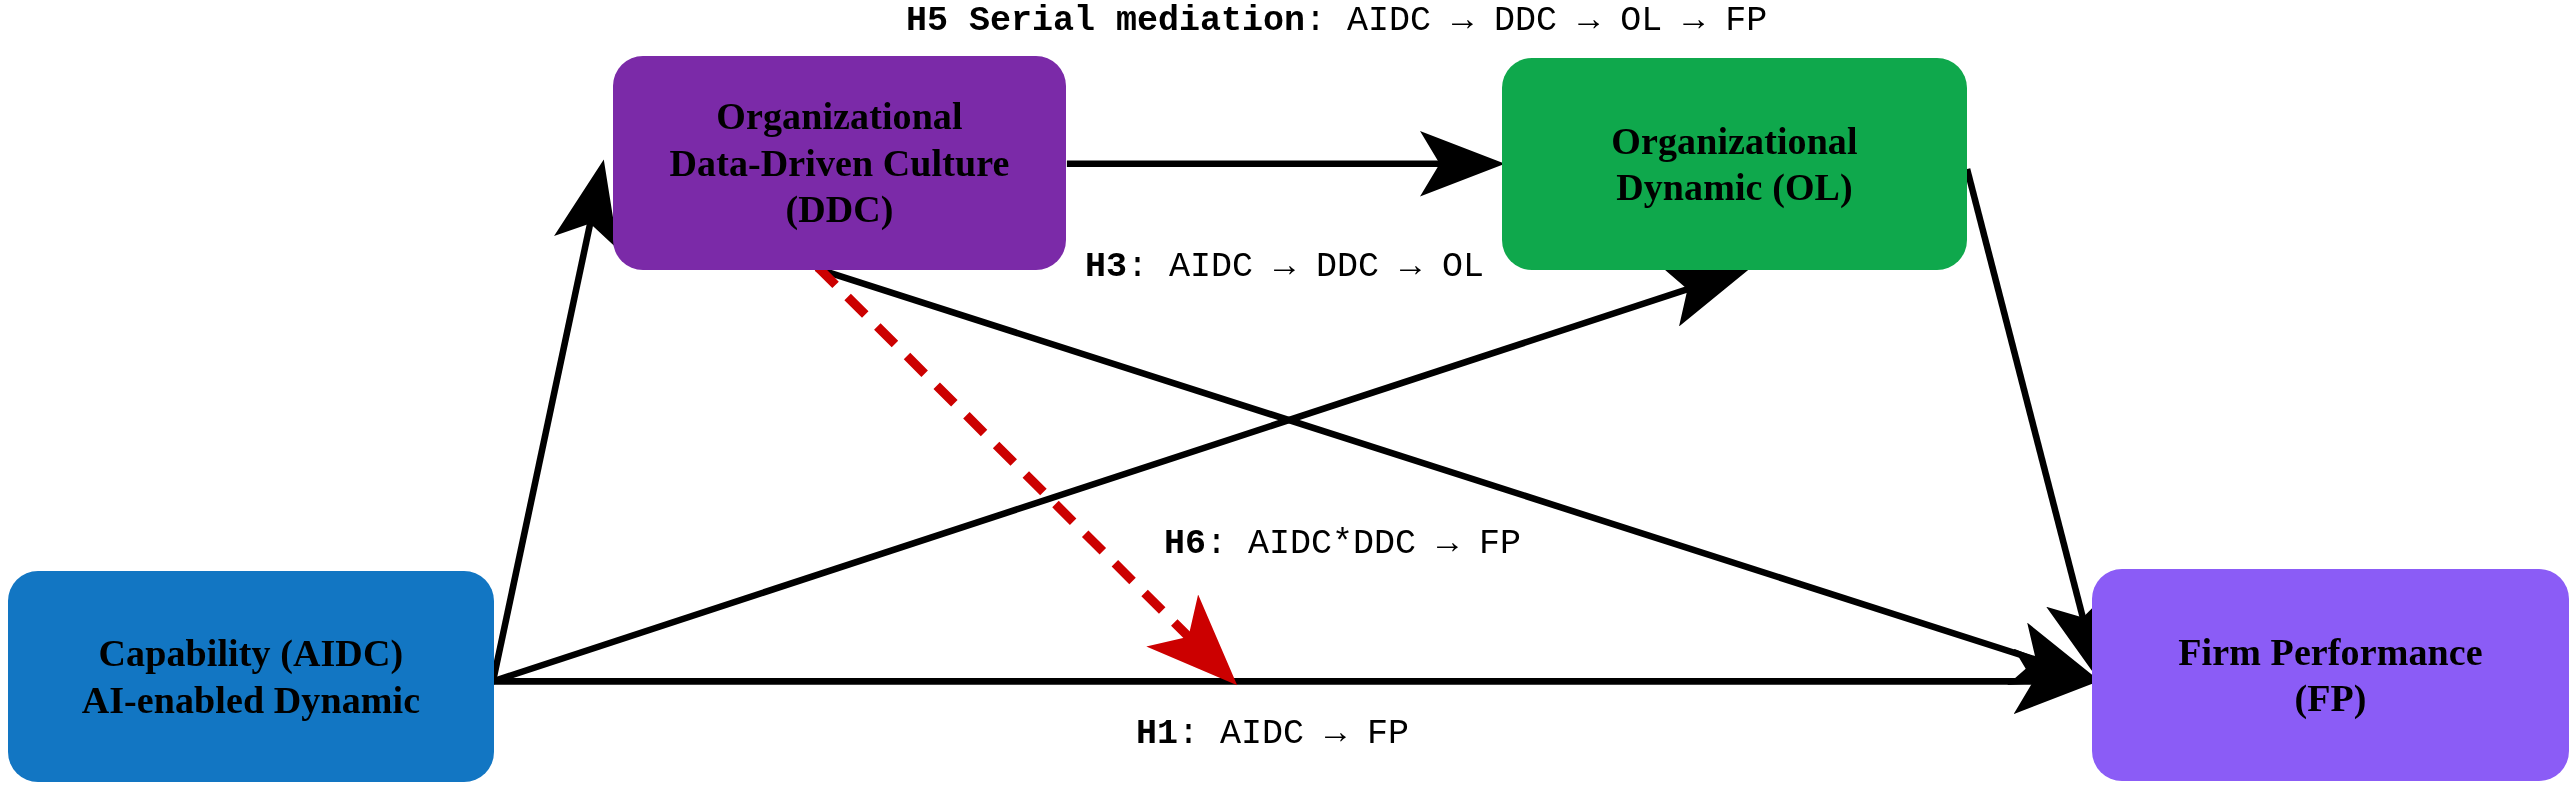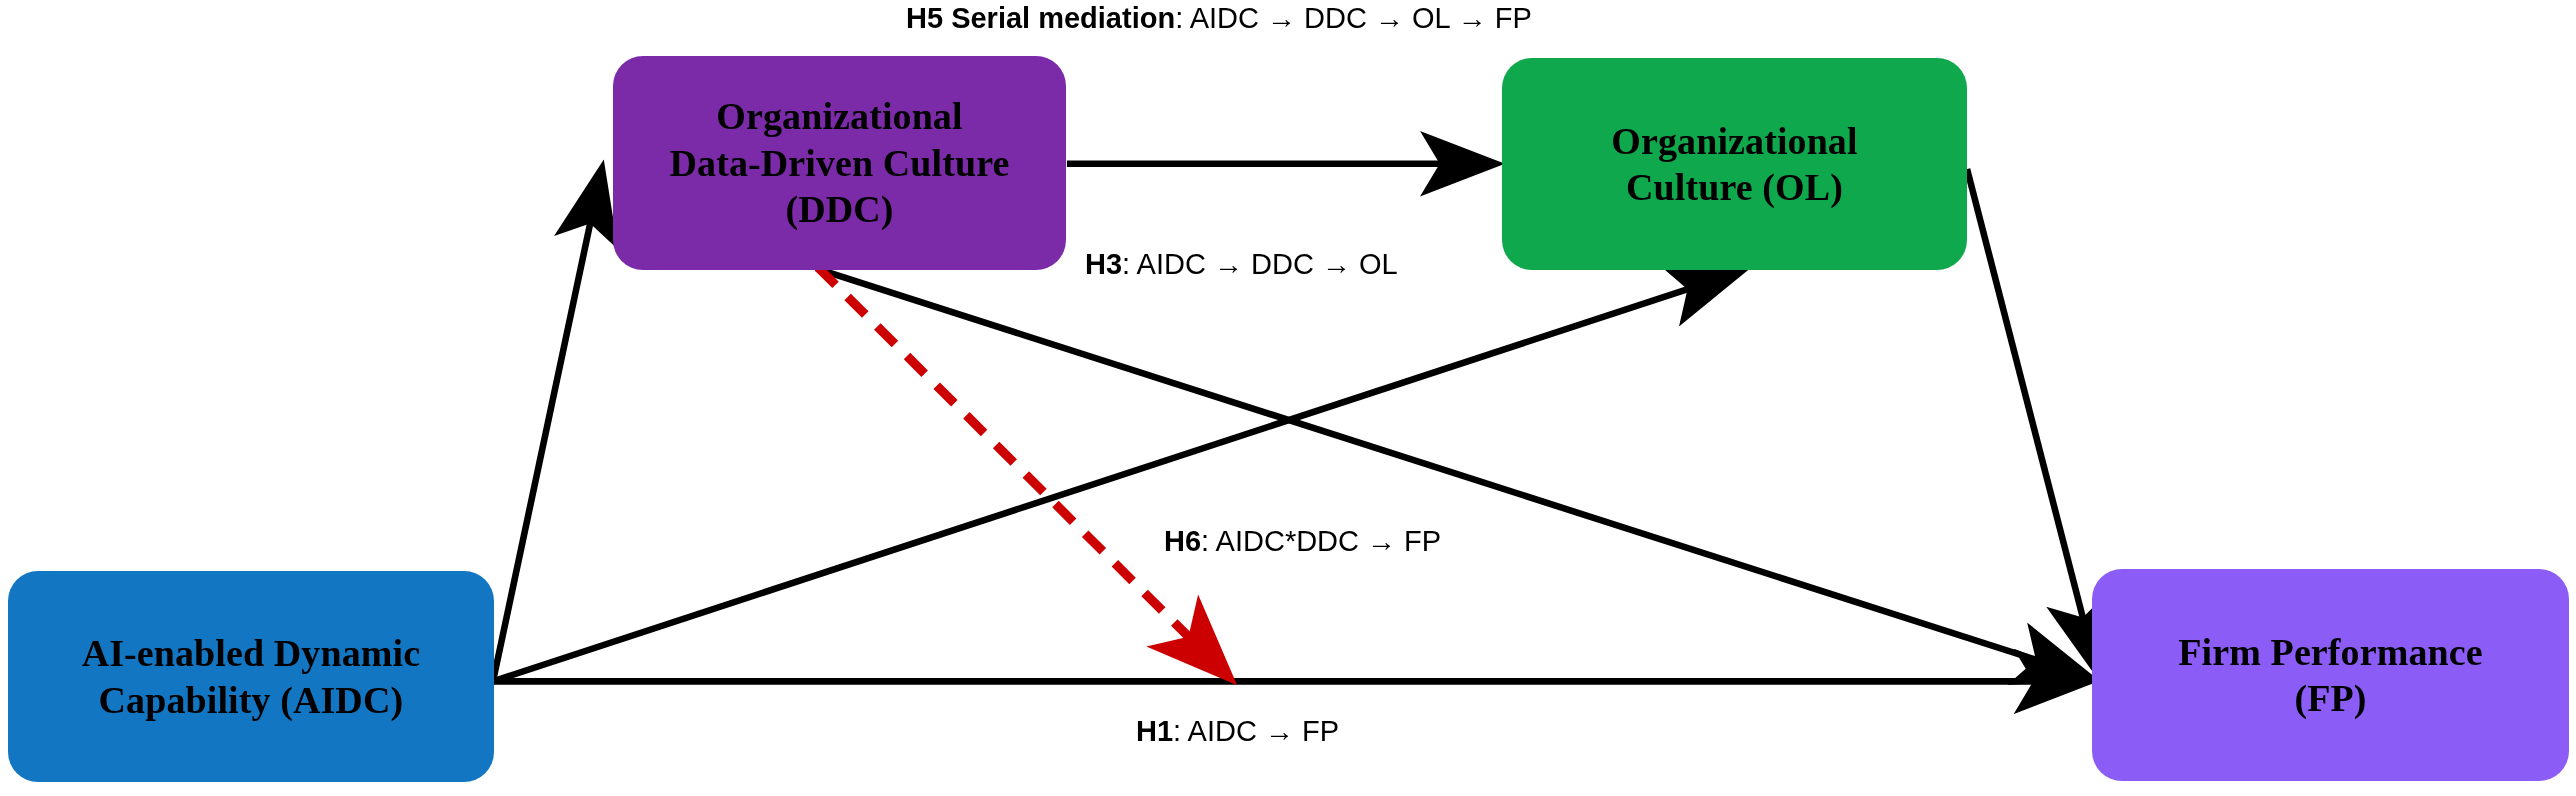--- a/index.html
+++ b/index.html
@@ -40,22 +40,22 @@
     line-height: 1.22;
     letter-spacing: 0.1px;
   }
   .node-line {
     display: block;
     white-space: nowrap;
   }
   .hyp-label {
     position: absolute;
     color: #000000;
-    font-family: Liberation Sans, sans-serif;
-    font-size: 29px;
+    font-family: Liberation Mono, monospace;
+    font-size: 35px;
     line-height: 1.05;
     white-space: nowrap;
     font-weight: normal;
   }
   .hyp-label .hyp-key {
     font-weight: bold;
   }
 </style>
 </head>
 <body>
@@ -88,26 +88,26 @@
   </svg>
 
   <div class="node-box" style="left:613px; top:56px; width:453px; height:214px; background:#7B2AA8;">
     <span class="node-line">Organizational</span>
     <span class="node-line">Data-Driven Culture</span>
     <span class="node-line">(DDC)</span>
   </div>
 
   <div class="node-box" style="left:1502px; top:58px; width:465px; height:212px; background:#0FA84C;">
     <span class="node-line">Organizational</span>
-    <span class="node-line">Culture (OL)</span>
+    <span class="node-line">Dynamic (OL)</span>
   </div>
 
   <div class="node-box" style="left:7.9px; top:571px; width:486px; height:211px; background:#1276C3;">
+    <span class="node-line">Capability (AIDC)</span>
     <span class="node-line">AI-enabled Dynamic</span>
-    <span class="node-line">Capability (AIDC)</span>
   </div>
 
   <div class="node-box" style="left:2092px; top:569px; width:477px; height:212px; background:#8b5cf6;">
     <span class="node-line">Firm Performance</span>
     <span class="node-line">(FP)</span>
   </div>
 
   <div class="hyp-label" style="left:906px; top:3.3px;">
     <span class="hyp-key">H5 Serial mediation</span><span>: </span><span>AIDC → DDC → OL → FP</span>
   </div>

